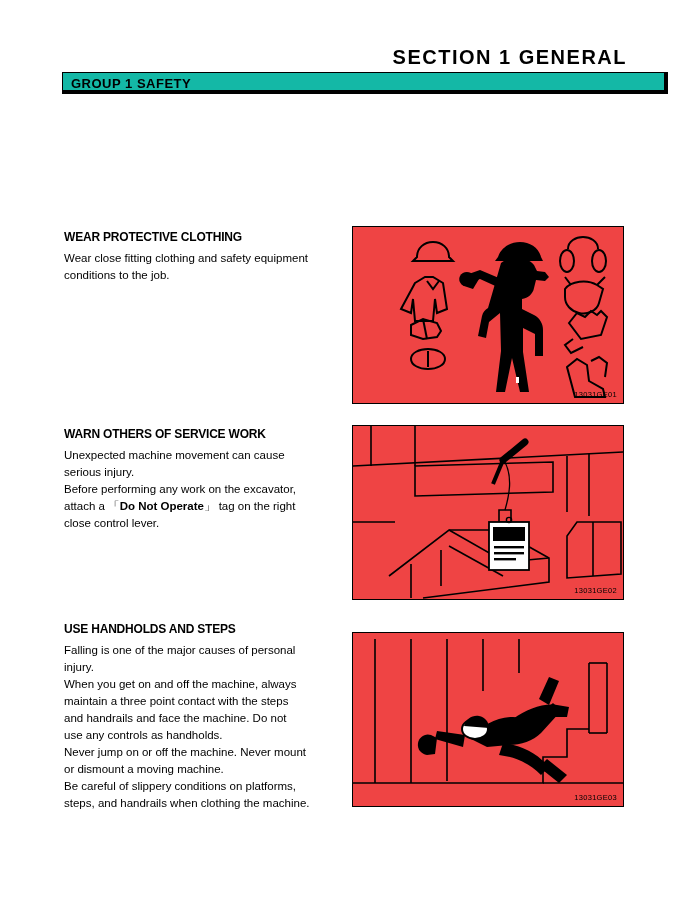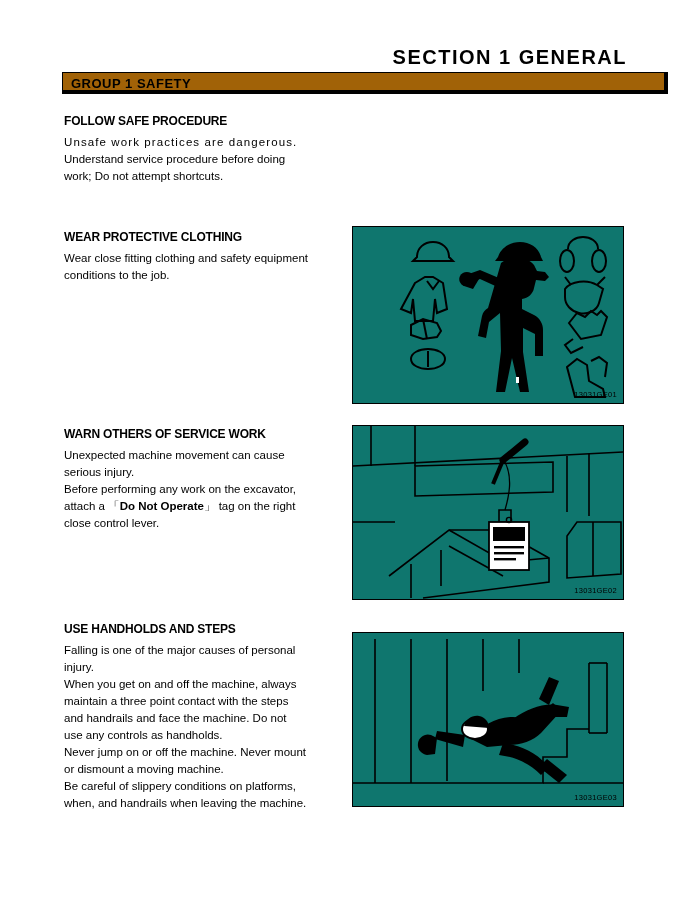--- a/index.html
+++ b/index.html
@@ -33,21 +33,21 @@
     letter-spacing: 1.5px;
     white-space: nowrap;
   }
   .group-bar {
     position: absolute;
     top: 72px;
     left: 62px;
     width: 606px;
     height: 22px;
     border: 1px solid #000;
-    background: #a16207;
+    background: #14b8a6;
     box-sizing: border-box;
   }
   .group-bar-inner {
     position: absolute;
     top: 0;
     left: 0;
     width: 100%;
     height: 100%;
     box-sizing: border-box;
     border-right: 3px solid #000;
@@ -84,21 +84,21 @@
     letter-spacing: 1.1px;
   }
   .inline-bold {
     font-weight: bold;
   }
 
   
   .figure {
     position: absolute;
     border: 1px solid #000;
-    background: #0f766e;
+    background: #ef4444;
     box-sizing: border-box;
   }
   .fig-code {
     position: absolute;
     right: 6px;
     bottom: 4px;
     font-size: 7.5px;
     letter-spacing: 0.3px;
   }
   .figure svg { display: block; }
@@ -108,26 +108,20 @@
 
 <div class="page">
 
   <div class="section-title">SECTION 1  GENERAL</div>
 
   <div class="group-bar">
     <div class="group-bar-inner"></div>
     <div class="group-bar-label">GROUP 1  SAFETY</div>
   </div>
 
-  <div class="block text-col" style="top:114px;">
-    <h3>FOLLOW SAFE PROCEDURE</h3>
-    <p class="spaced">Unsafe work practices are dangerous.</p>
-    <p>Understand service procedure before doing</p>
-    <p>work; Do not attempt shortcuts.</p>
-  </div>
 
   <div class="block text-col" style="top:230px;">
     <h3>WEAR PROTECTIVE CLOTHING</h3>
     <p>Wear close fitting clothing and safety equipment</p>
     <p>conditions to the job.</p>
   </div>
 
   <div class="figure" style="left:352px; top:226px; width:272px; height:178px;">
     <svg width="270" height="176" viewBox="0 0 270 176">
       <g fill="#000">
@@ -233,21 +227,21 @@
     <h3>USE HANDHOLDS AND STEPS</h3>
     <p>Falling is one of the major causes of personal</p>
     <p>injury.</p>
     <p>When you get on and off the machine, always</p>
     <p>maintain a three point contact with the steps</p>
     <p>and handrails and face the machine.    Do not</p>
     <p>use any controls as handholds.</p>
     <p>Never jump on or off the machine. Never mount</p>
     <p>or dismount a moving machine.</p>
     <p>Be careful of slippery conditions on platforms,</p>
-    <p>when, and handrails when leaving the machine.</p>
+    <p>steps, and handrails when clothing the machine.</p>
   </div>
 
   <div class="figure" style="left:352px; top:620px; width:272px; height:175px;margin-top:12px;">
     <svg width="270" height="173" viewBox="0 0 270 173">
       <g stroke="#000" stroke-width="1.6" fill="none">
 
         <path d="M22 6 L22 150"></path>
         <path d="M58 6 L58 150"></path>
         <path d="M94 6 L94 148"></path>
         <path d="M130 6 L130 58"></path>

